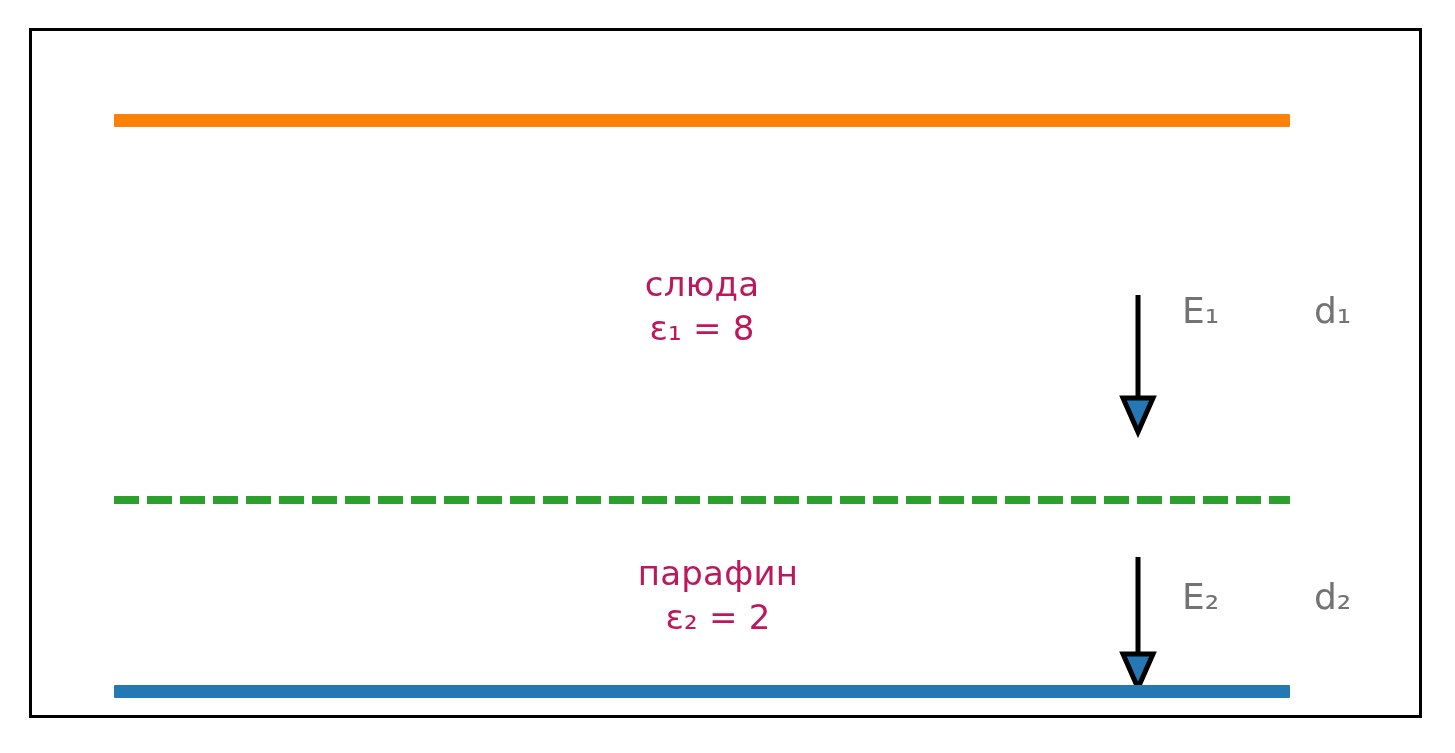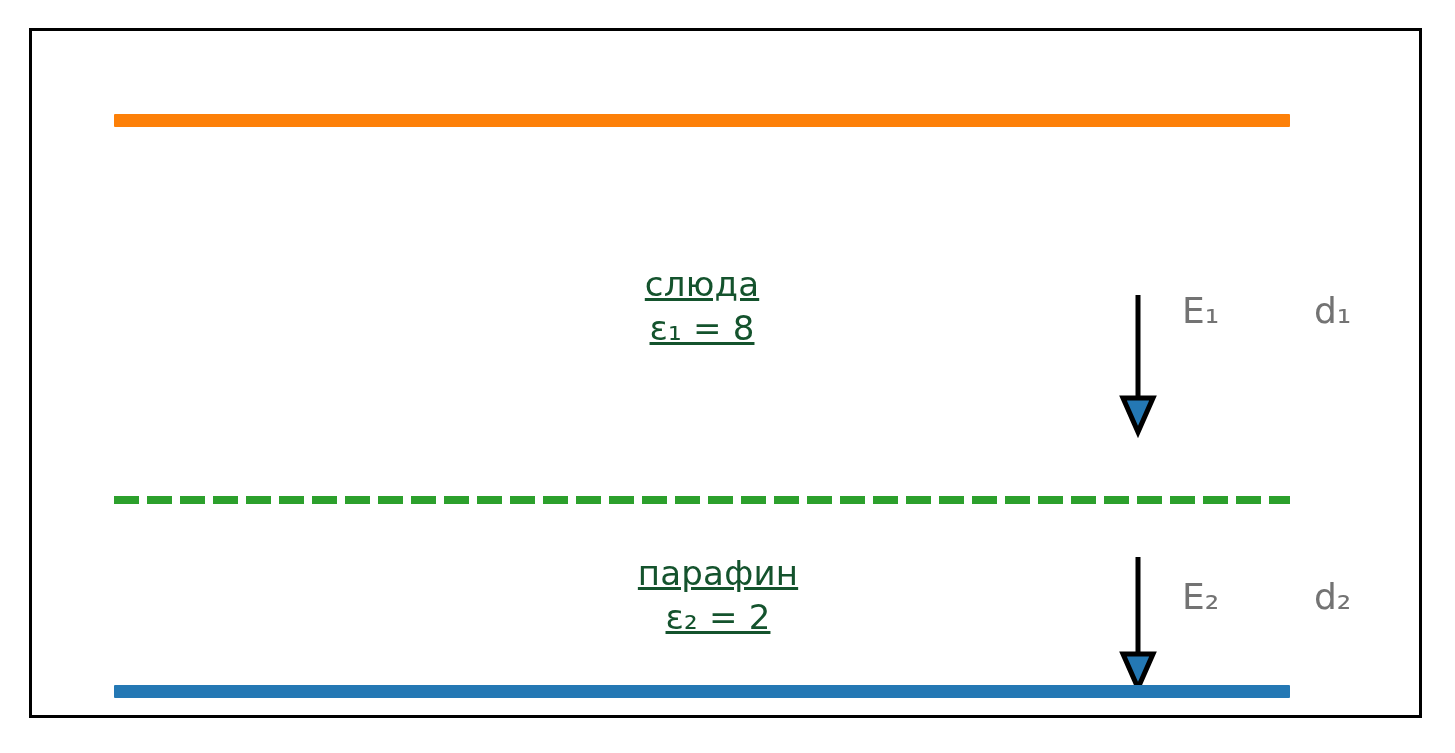--- a/index.html
+++ b/index.html
@@ -54,27 +54,26 @@
       #2ca02c 0px,
       #2ca02c 25px,
       rgba(255,255,255,0) 25px,
       rgba(255,255,255,0) 33px
     );
   }
   
   .layer-label {
     position: absolute;
     text-align: center;
-    color: #14532d;
+    color: #be185d;
     font-size: 34px;
     line-height: 1.28;
     letter-spacing: 0.2px;
     white-space: nowrap;
     transform: translateX(-50%);
-    text-decoration: underline;
   }
   #label-layer-1 { left: 670px; top: 232px; }
   #label-layer-2 { left: 686px; top: 521px; }
   .layer-label .layer-name { display: block; }
   .layer-label .layer-eps  { display: block; }
   
   .field-arrow {
     position: absolute;
     left: 1090px;
     width: 32px;

